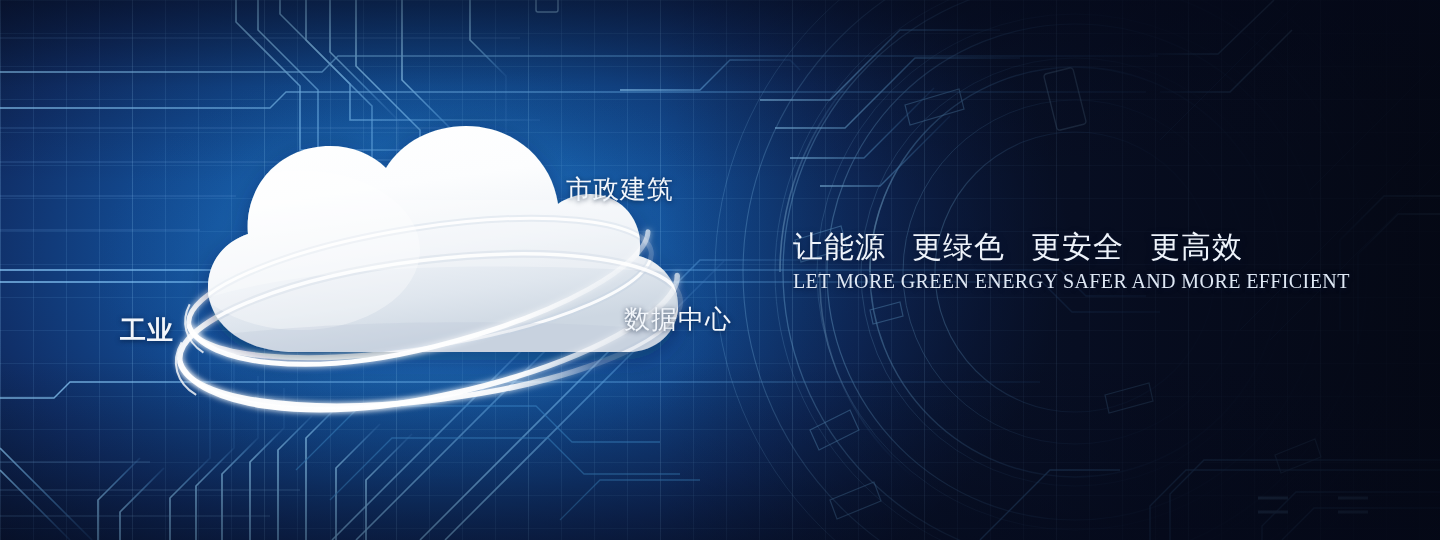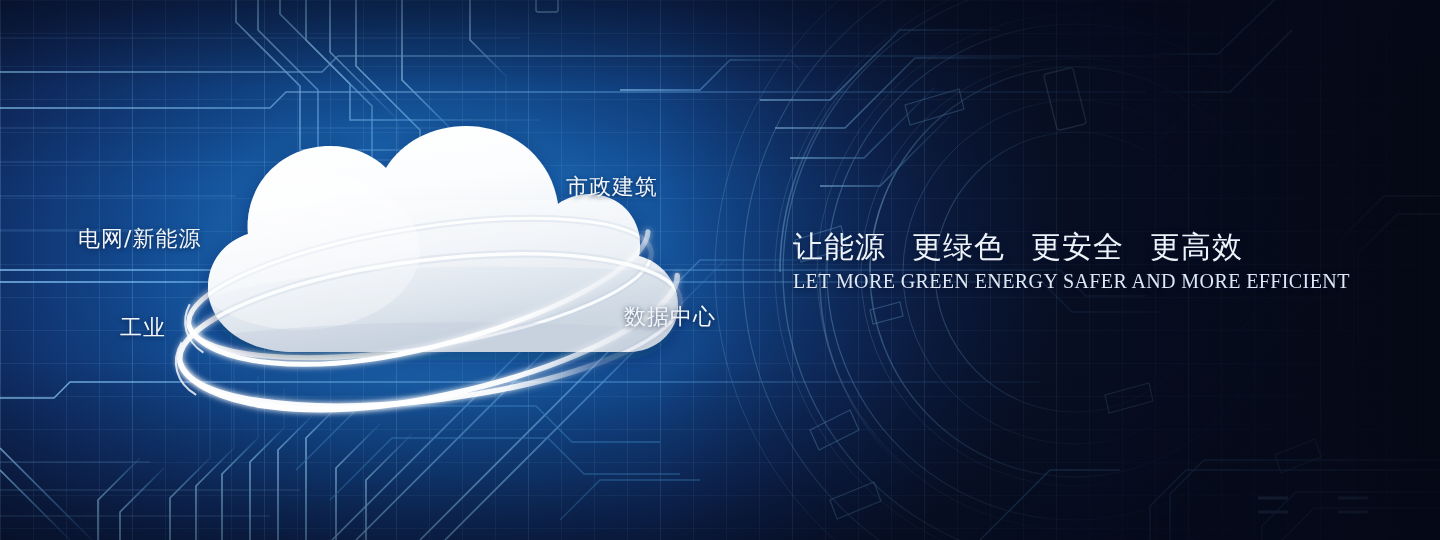--- a/index.html
+++ b/index.html
@@ -54,27 +54,27 @@
   #cloud-group{
     position:absolute;left:0;top:0;width:1440px;height:540px;
     pointer-events:none;
   }
 
   
   .cn-label{
     position:absolute;
     color:#f2f6fb;
     font-family:"DejaVu Sans","Liberation Sans",sans-serif;
-    font-size:22px;
+    font-size:26px;
     letter-spacing:1px;
     white-space:nowrap;
     text-shadow:0 1px 5px rgba(0,20,50,.75);
   }
   #label-grid{left:78px;top:224px;}
-  #label-industry{left:120px;top:313px;}
+  #label-industry{left:120px;top:313px;font-weight:bold;}
   #label-municipal{left:566px;top:172px;}
   #label-datacenter{left:624px;top:302px;text-align:center;}
 
   #cloud-title{
     position:absolute;left:330px;top:255px;
     font-family:"DejaVu Sans","Liberation Sans",sans-serif;
     font-size:44px;font-weight:bold;
     color:#1676bd;
     letter-spacing:2px;
     white-space:nowrap;
@@ -377,21 +377,20 @@
                C584,382 680,340 682,306" stroke-width="5.5" opacity=".98" transform="rotate(-7 430 330)"></path>
     </g>
 
     <g fill="none" stroke="#ffffff" stroke-width="2" opacity=".8">
       <path d="M190,268 C178,284 180,304 196,318" transform="rotate(-9 420 288)"></path>
       <path d="M182,312 C168,330 172,352 190,366" transform="rotate(-7 430 330)"></path>
     </g>
   </svg>
 
 
-  <div class="cn-label" id="label-grid">电网/新能源</div>
 
   <div class="cn-label" id="label-industry">工业</div>
 
   <div class="cn-label" id="label-municipal">市政建筑</div>
 
   <div class="cn-label" id="label-datacenter">数据中心</div>
 
   <div id="headline">
     <span class="seg">让能源</span><span class="seg">更绿色</span><span class="seg">更安全</span><span class="seg">更高效</span>
   </div>

